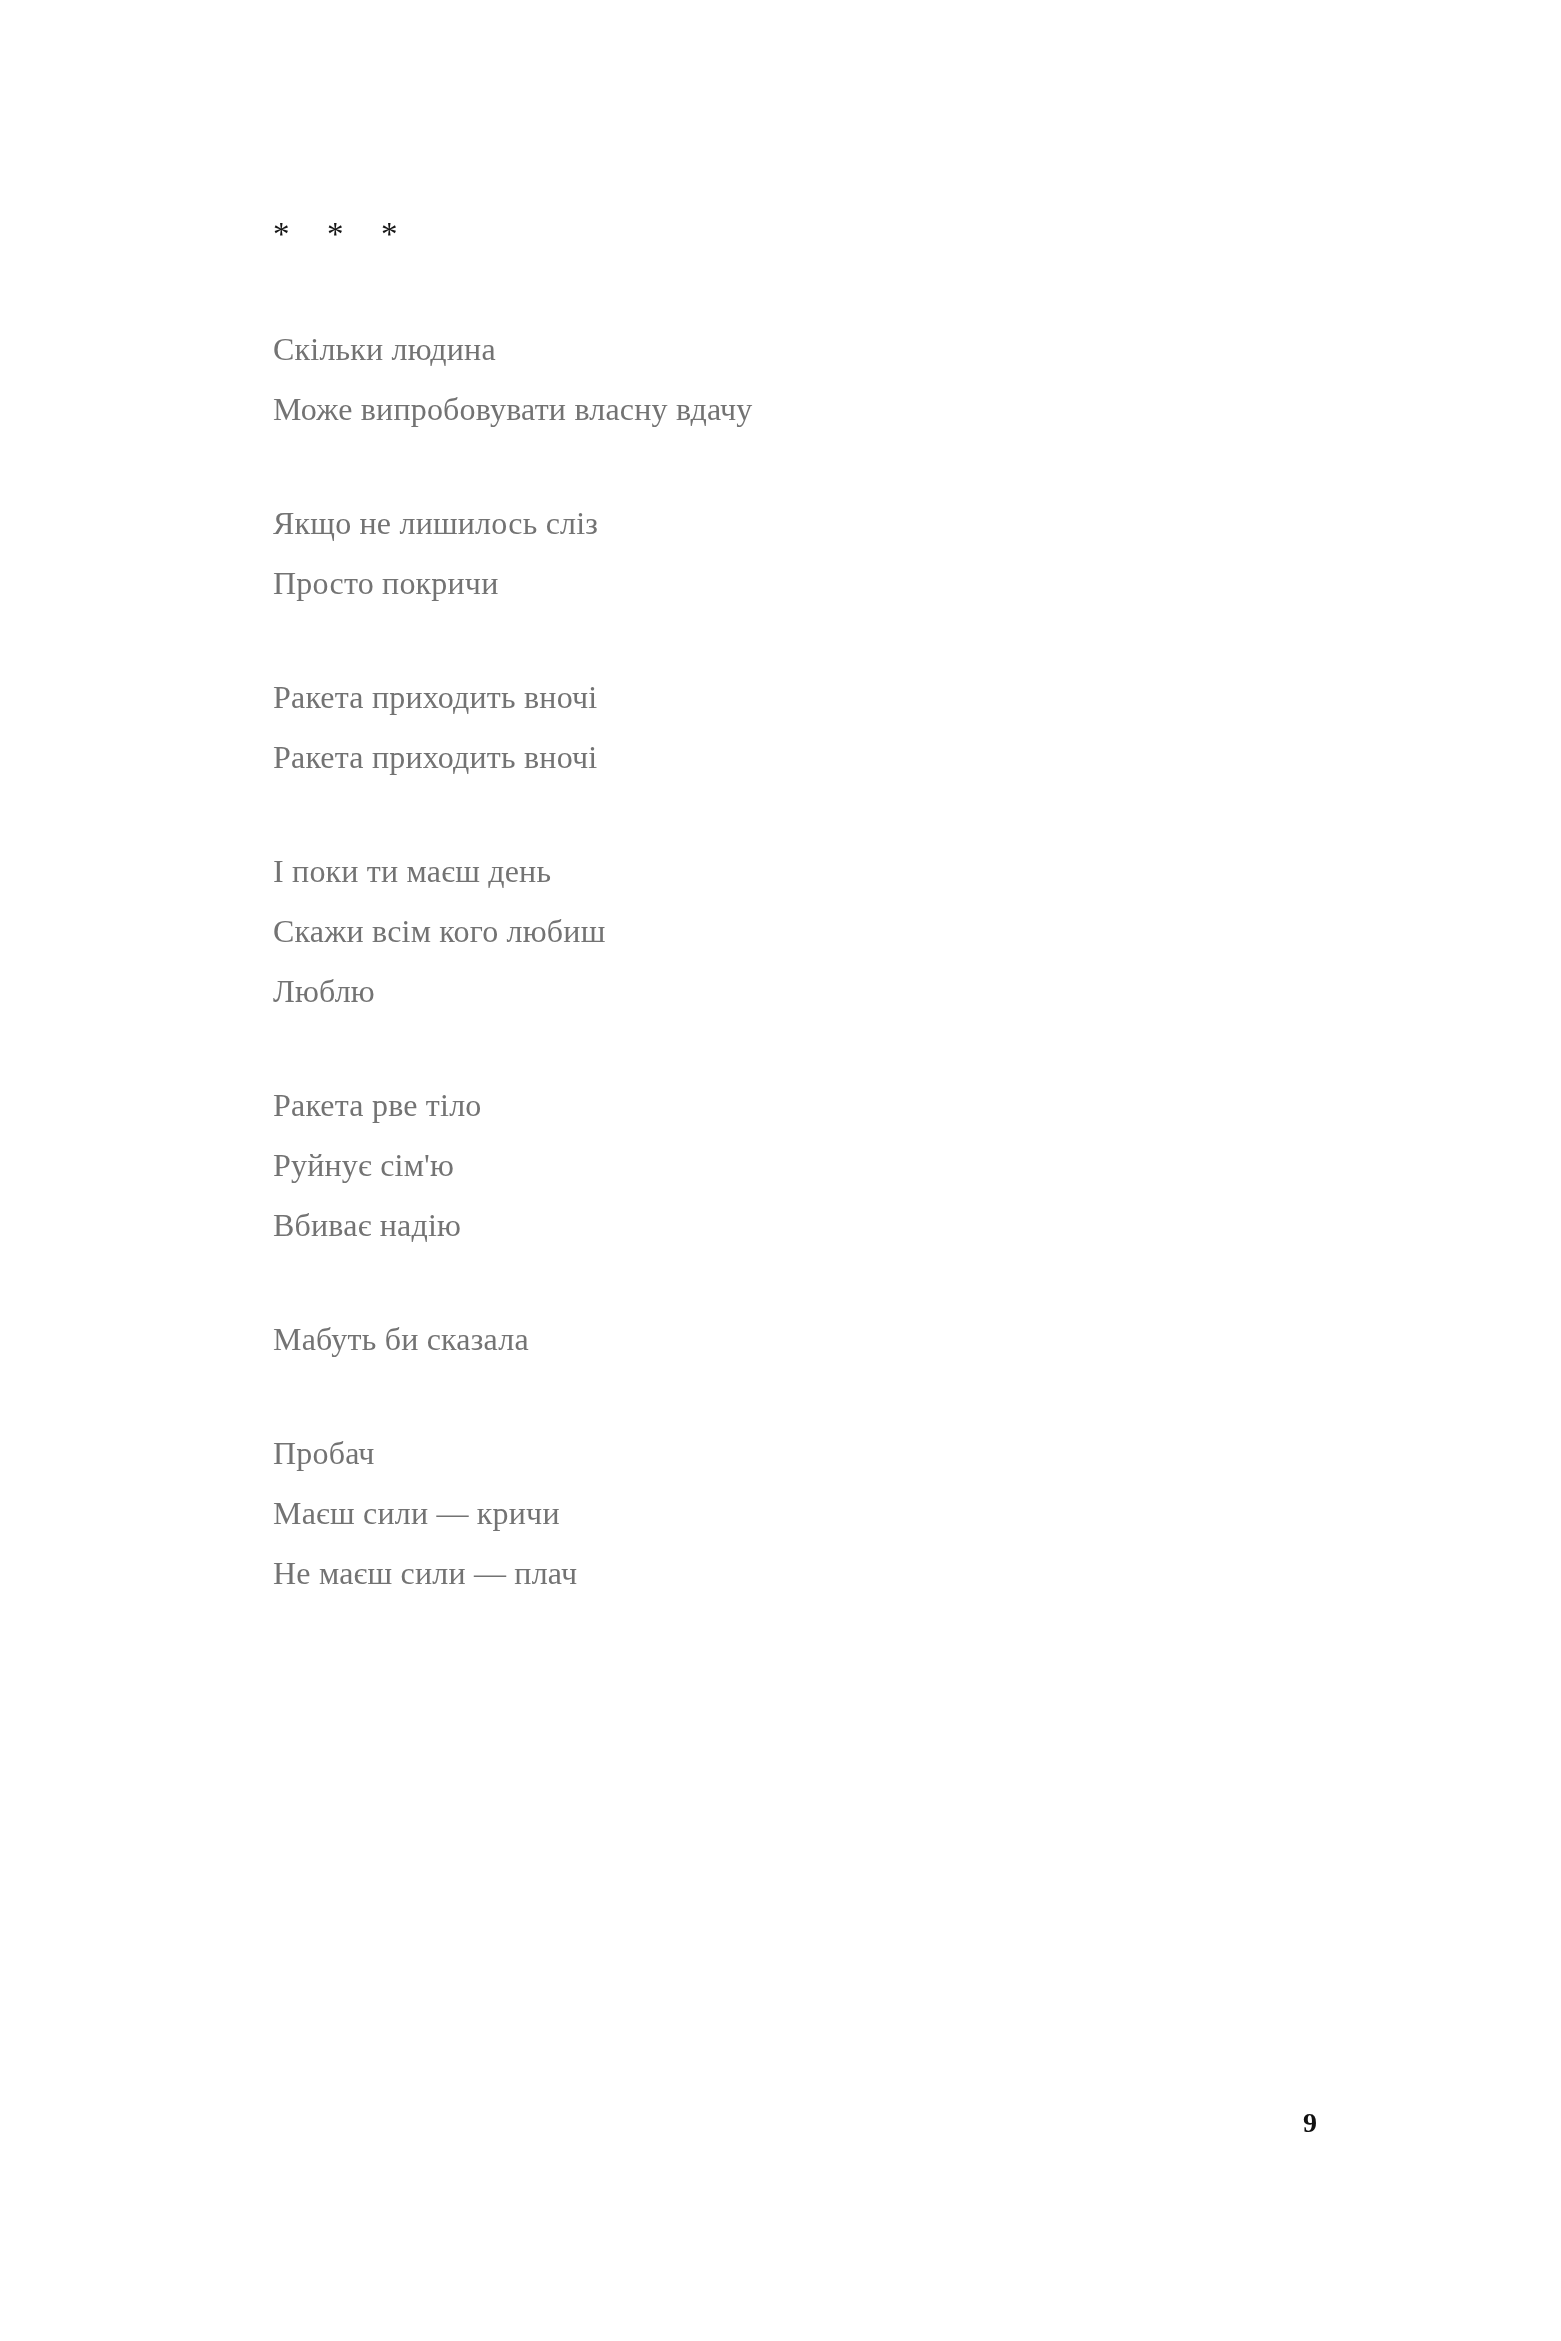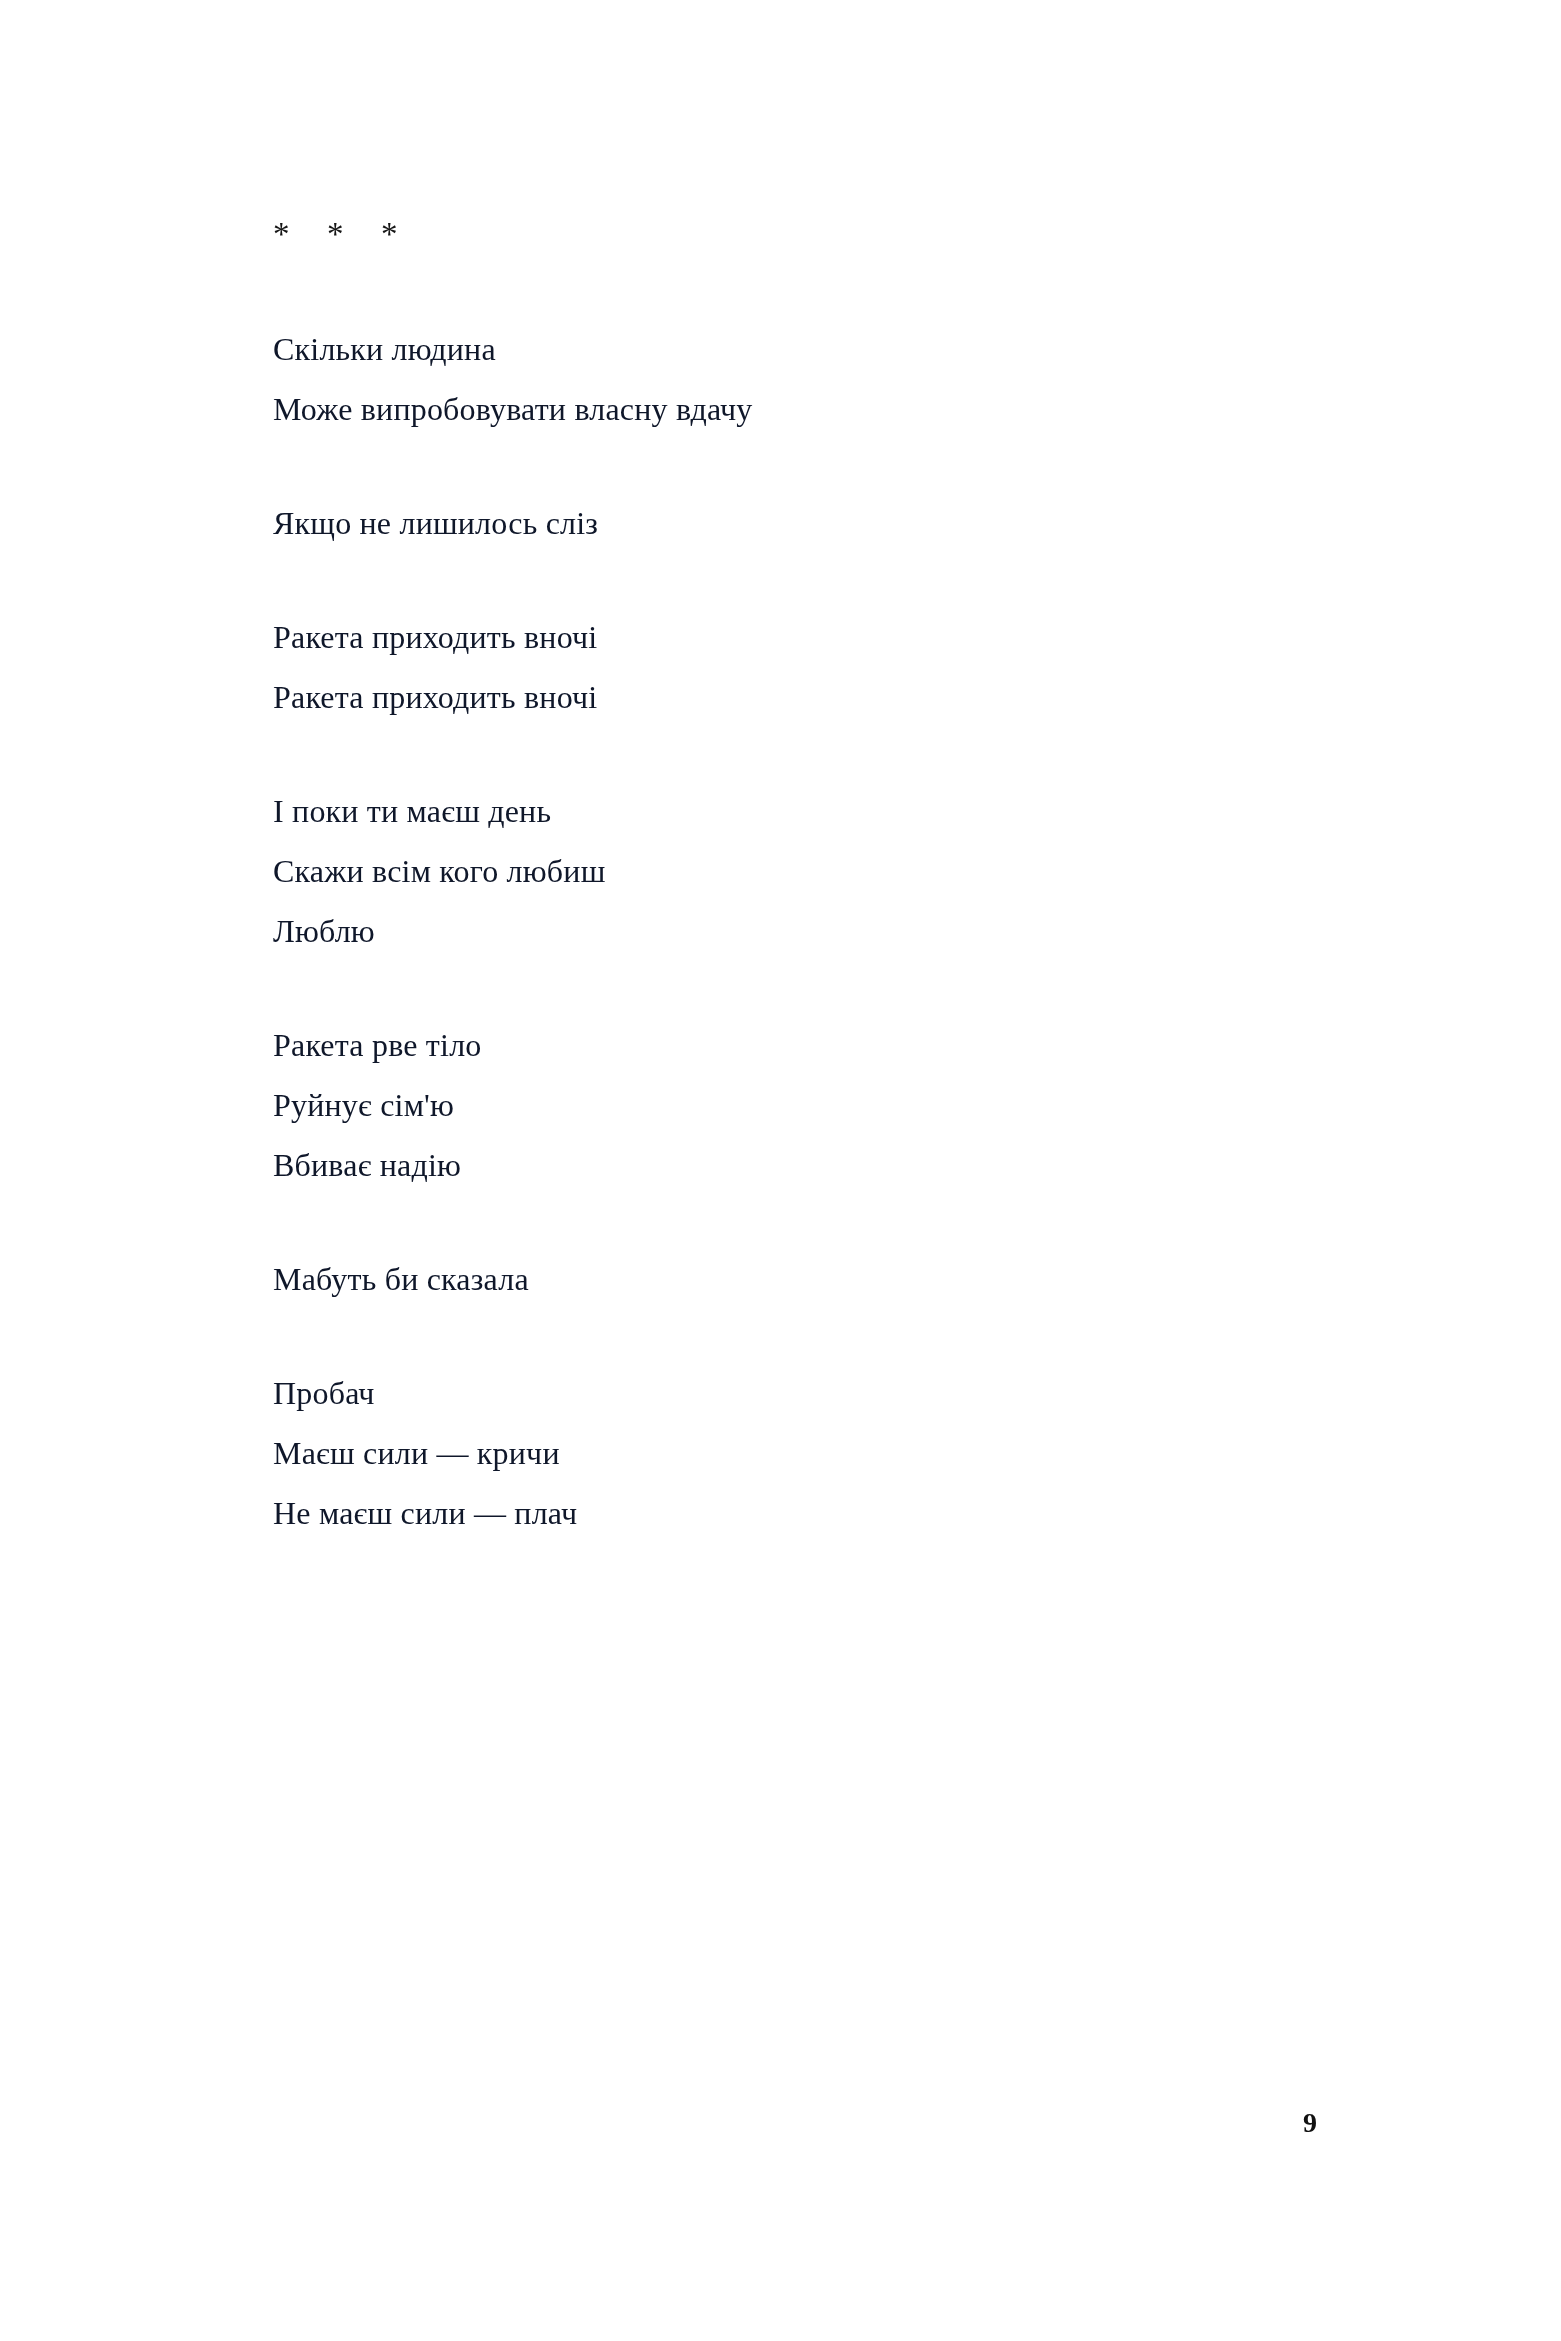--- a/index.html
+++ b/index.html
@@ -45,21 +45,21 @@
   .stanza {
     margin: 0 0 54px 0;
   }
   .stanza:last-child {
     margin-bottom: 0;
   }
 
   .line {
     font-size: 32px;
     line-height: 60px;
-    color: #0f172a;
+    color: #737373;
     white-space: pre;
     font-family: "Liberation Serif", "DejaVu Serif", serif;
     letter-spacing: 0.2px;
   }
 
   .page-number {
     position: absolute;
     right: 244px;
     bottom: 203px;
     font-size: 28px;
@@ -78,20 +78,21 @@
     <div class="separator">* * *</div>
 
     <div class="stanza">
       <div class="line">Скільки людина</div>
       <div class="line">Може випробовувати власну вдачу</div>
     </div>
 
 
     <div class="stanza">
       <div class="line">Якщо не лишилось сліз</div>
+      <div class="line">Просто покричи</div>
     </div>
 
     <div class="stanza">
       <div class="line">Ракета приходить вночі</div>
       <div class="line">Ракета приходить вночі</div>
     </div>
 
     <div class="stanza">
       <div class="line">І поки ти маєш день</div>
       <div class="line">Скажи всім кого любиш</div>

